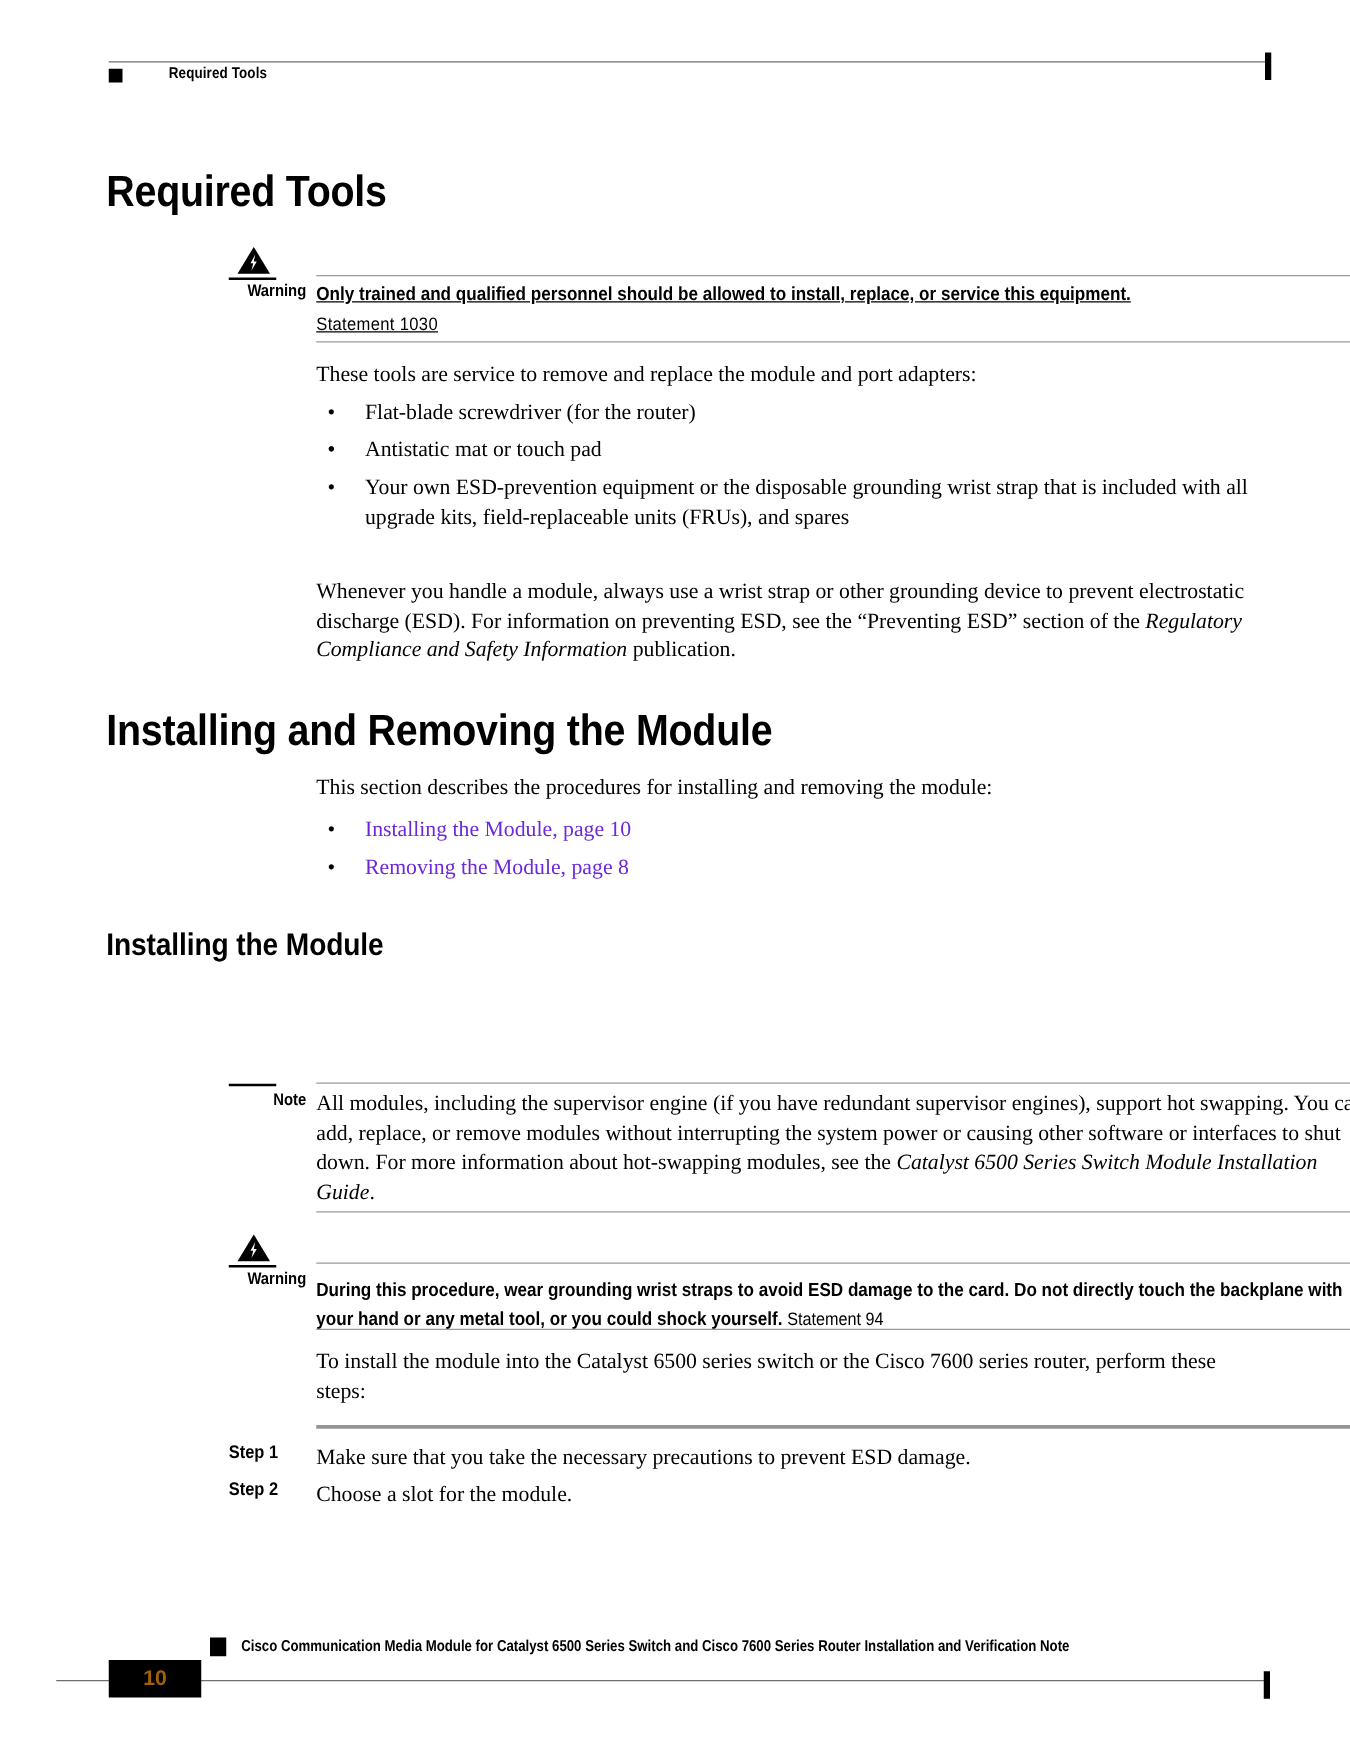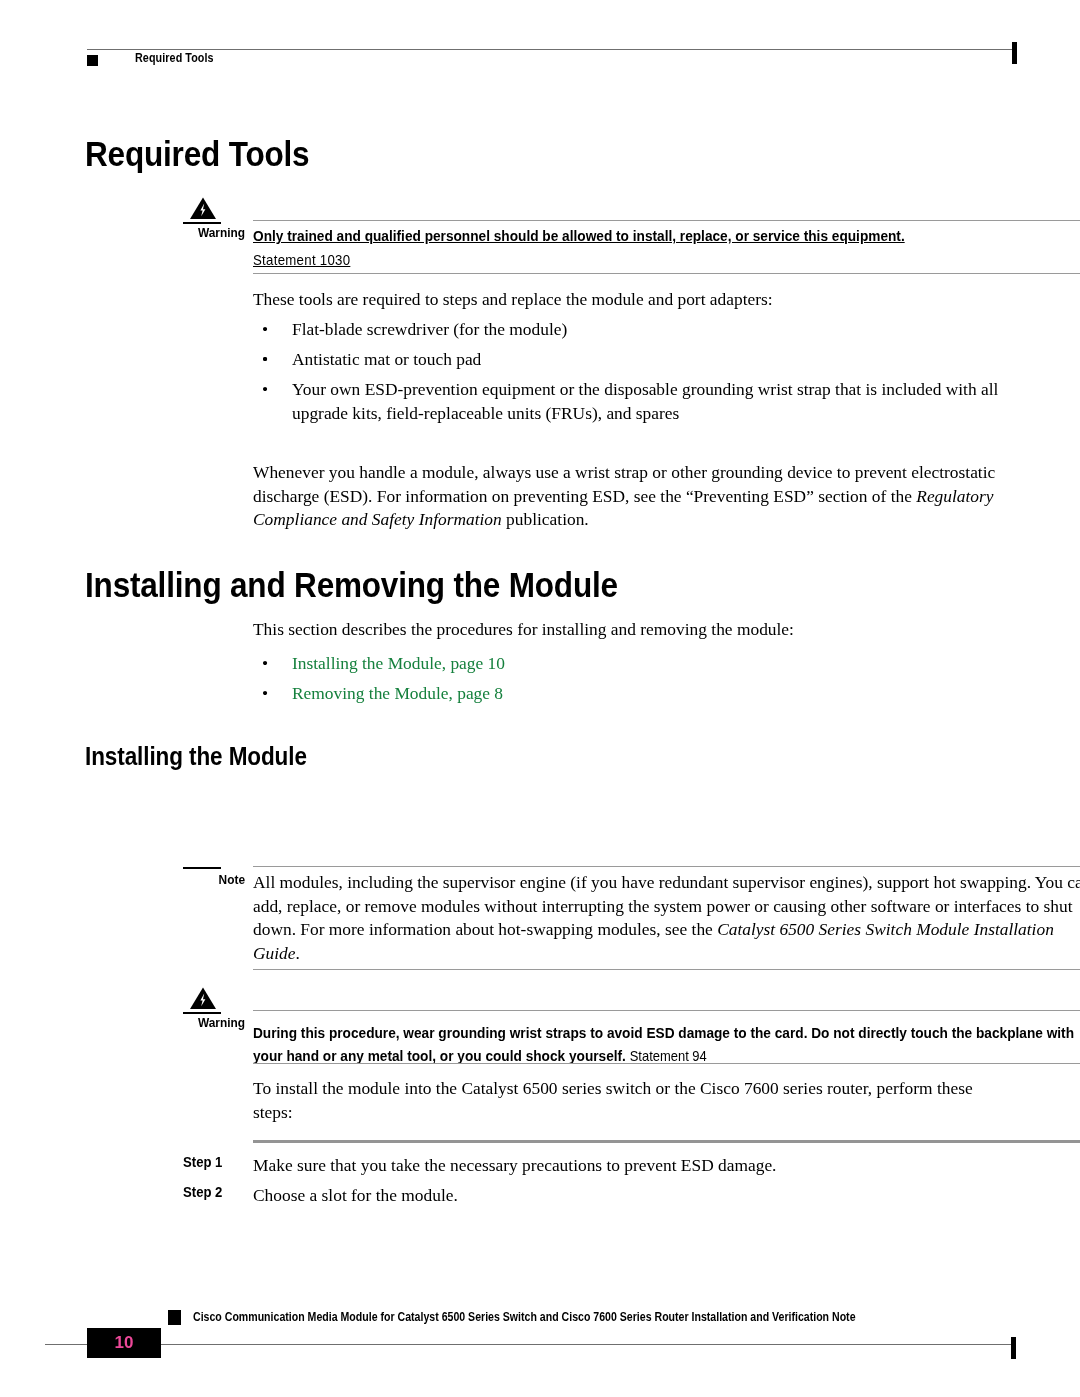--- a/index.html
+++ b/index.html
@@ -119,21 +119,21 @@
     margin-bottom: 6.5px;
   }
   .bullet-row .dot {
     position: absolute;
     left: 9px;
     top: 0;
     font-size: 17.4px;
     line-height: 23.6px;
   }
   .link {
-    color: #15803d;
+    color: #6d28d9;
   }
 
   
   .admon {
     position: absolute;
     left: 152px;
   }
   .admon-label {
     position: absolute;
     left: 0;
@@ -276,21 +276,21 @@
     background: #000000;
   }
   .footer-pagenum {
     position: absolute;
     left: 64px;
     top: 1328px;
     width: 74px;
     height: 30px;
     line-height: 30px;
     text-align: center;
-    color: #ec4899;
+    color: #a16207;
     font-family: "Liberation Sans Narrow", "Liberation Sans", sans-serif;
     font-weight: bold;
     font-size: 17px;
   }
   .footer-square {
     position: absolute;
     left: 145px;
     top: 1310px;
     width: 13px;
     height: 15px;
@@ -332,26 +332,26 @@
     <div class="admon-labelrule" style="top:26px;"></div>
     <div class="admon-label" style="top:29px;">Warning</div>
     <div class="admon-ruleTop" style="top:24px;"></div>
     <div class="admon-body" style="top:28px;text-decoration:underline;">
       <div class="admon-warn-text">Only trained and qualified personnel should be allowed to install, replace, or service this equipment.</div>
       <div class="admon-stmt-line" style="margin-top:3px;">Statement 1030</div>
     </div>
     <div class="admon-ruleBot" style="top:77px;"></div>
   </div>
 
-  <div class="body-col" style="top:288px;">These tools are required to steps and replace the module and port adapters:</div>
+  <div class="body-col" style="top:288px;">These tools are service to remove and replace the module and port adapters:</div>
 
   <div class="bullets" style="top:318px;">
     <div class="bullet-row">
       <span class="dot">•</span>
-      <span>Flat-blade screwdriver (for the module)</span>
+      <span>Flat-blade screwdriver (for the router)</span>
     </div>
     <div class="bullet-row">
       <span class="dot">•</span>
     </div>
     <div class="bullet-row">
       <span class="dot">•</span>
       <span>Antistatic mat or touch pad</span>
     </div>
     <div class="bullet-row">
       <span class="dot">•</span>

